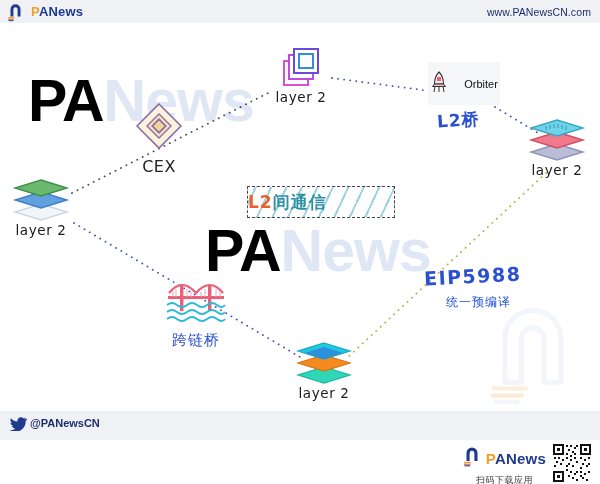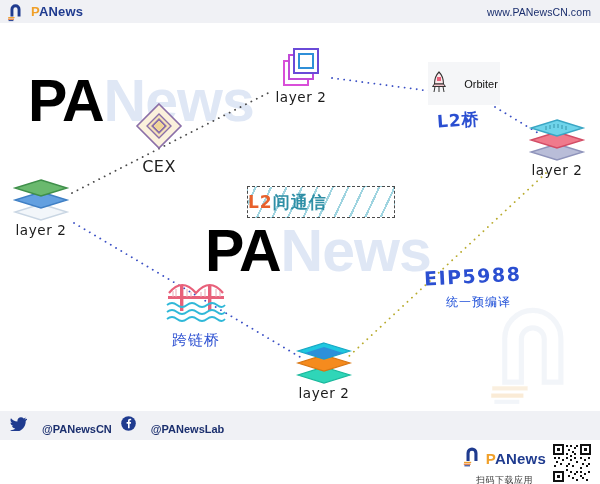--- a/index.html
+++ b/index.html
@@ -125,21 +125,21 @@
   .eip-sub{
     margin-top:7px;margin-left:22px;font-size:12px;color:#1d4ed8;letter-spacing:1px;
     font-family:"DejaVu Sans", sans-serif;
   }
 
   
   .footer{
     position:absolute;left:0;top:411px;width:600px;height:29px;
     background:#f0f1f5;display:flex;align-items:center;gap:9px;padding-left:10px;
   }
-  .social{display:flex;align-items:flex-end;gap:15px;}
+  .social{display:flex;align-items:flex-start;gap:3px;}
   .social-handle{font-size:11px;color:#1b2f6e;font-weight:bold;}
 
   
   .bottombar{
     position:absolute;left:0;top:440px;width:600px;height:44px;background:#fff;
   }
   .bb-inner{
     position:absolute;right:8px;top:2px;display:flex;align-items:flex-start;gap:6px;
   }
   .bb-left{display:flex;flex-direction:column;align-items:center;padding-top:3px;}
@@ -325,29 +325,20 @@
   </div>
 
   <div class="footer">
     <div class="social">
       <span>
         <svg width="17" height="14" viewBox="0 0 17 14">
           <path d="M16.5 1.8c-.6.3-1.3.5-2 .6.7-.4 1.2-1.1 1.5-1.9-.7.4-1.5.7-2.3.9C13 .6 12 .2 11 .2 9 .2 7.4 1.8 7.4 3.8c0 .3 0 .6.1.8C4.5 4.5 2.4 3.2 1 1.3c-.3.5-.5 1.1-.5 1.8 0 1.2.6 2.3 1.6 2.9-.6 0-1.1-.2-1.6-.4 0 1.7 1.2 3.2 2.9 3.5-.3.1-.6.1-.9.1-.2 0-.4 0-.6-.1.5 1.4 1.8 2.4 3.4 2.5-1.2 1-2.8 1.5-4.5 1.5H0c1.6 1 3.5 1.6 5.5 1.6 6.6 0 10.2-5.5 10.2-10.2v-.5c.7-.5 1.3-1.1 1.8-1.8z" fill="#1f3b8f"></path>
         </svg>
       </span>
       <span class="social-handle">@PANewsCN</span>
-    </div>
-    <div class="social">
-      <span>
-        <svg width="15" height="15" viewBox="0 0 15 15">
-          <circle cx="7.5" cy="7.5" r="7.3" fill="#1f3b8f"></circle>
-          <path d="M8.6 7.8h1.3l.2-1.7H8.6V5.1c0-.5.1-.8.8-.8h.8V2.8c-.1 0-.6-.1-1.2-.1-1.2 0-2 .7-2 2.1v1.3H5.6v1.7H7v4.4h1.6z" fill="#fff"></path>
-        </svg>
-      </span>
-      <span class="social-handle">@PANewsLab</span>
     </div>
   </div>
 
   <div class="bottombar">
     <div class="bb-inner">
       <div class="bb-left">
         <div class="bb-logo-row">
           <span>
             <svg width="20" height="22" viewBox="0 0 20 22">
               <path d="M3.5 16 V8 A5.5 5.5 0 0 1 14.5 8 V16 H11.4 V8.2 A2.4 2.4 0 0 0 6.6 8.2 V16 Z" fill="#1f3b8f"></path>

